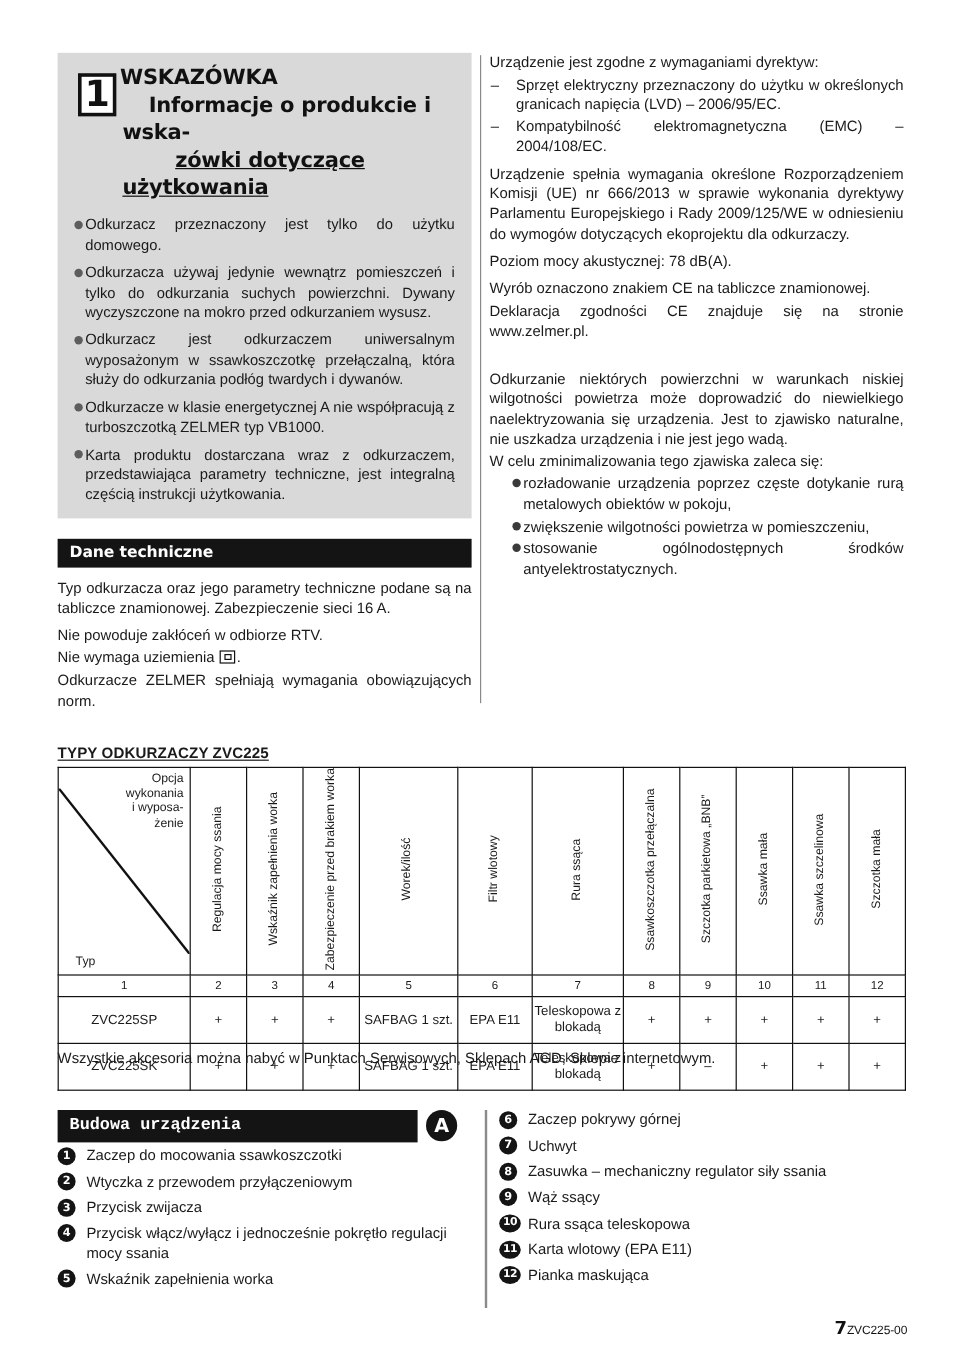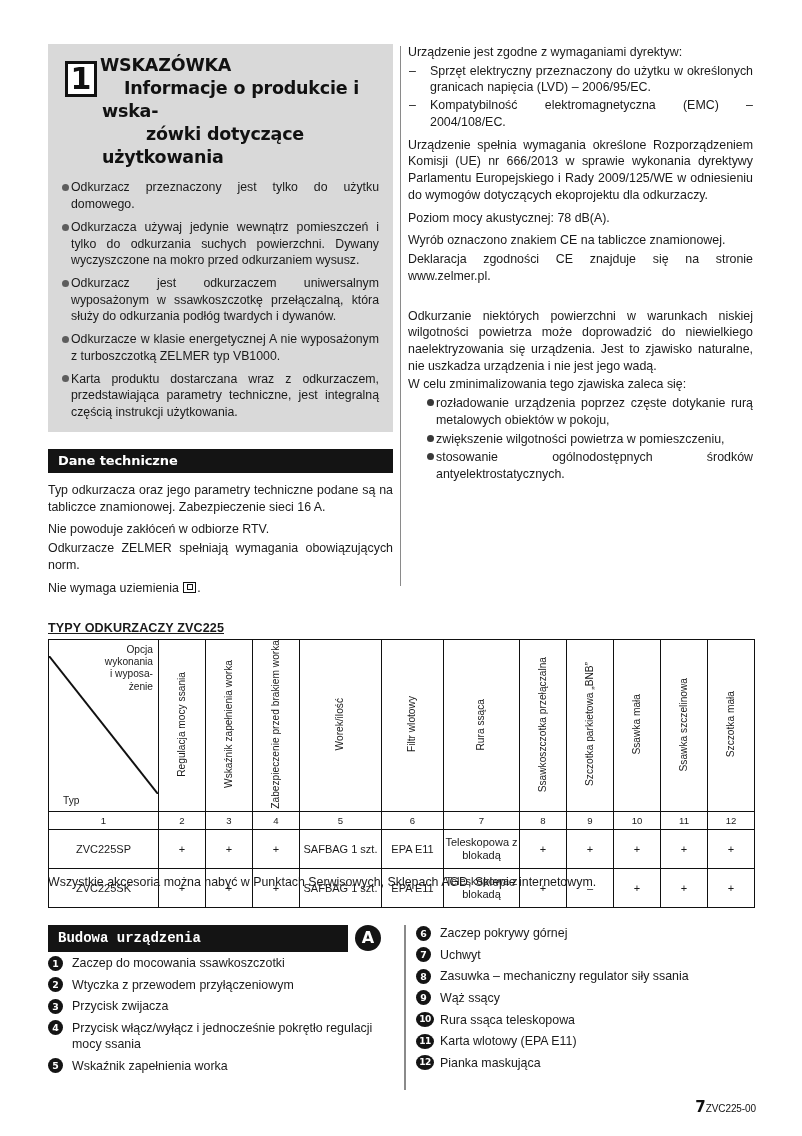--- a/index.html
+++ b/index.html
@@ -80,21 +80,21 @@
   .tip-title {
     font-family: "DejaVu Sans", sans-serif;
     font-weight: bold;
     font-size: 17.5px;
     line-height: 1.32;
     color: #111;
     letter-spacing: -0.2px;
   }
   .tip-title .l1 { display:block; margin-left: -2px; }
   .tip-title .l2 { display:block; text-indent: 22px; }
-  .tip-title .l3 { display:block; text-indent: 44px; }
+  .tip-title .l3 { display:block; text-indent: 44px; text-decoration: underline; }
 
   .tip-list { }
   .tip-item {
     position: relative;
     font-size: 12.3px;
     line-height: 1.33;
     text-align: justify;
     margin-bottom: 7px;
     padding-left: 9px;
   }
@@ -345,33 +345,33 @@
         <div class="tip-title">
           <span class="l1">WSKAZÓWKA</span>
           <span class="l2">Informacje o produkcie i wska-</span>
           <span class="l3">zówki dotyczące użytkowania</span>
         </div>
       </div>
       <div class="tip-list">
         <div class="tip-item"><span class="dot"></span><span>Odkurzacz przeznaczony jest tylko do użytku domowego.</span></div>
         <div class="tip-item"><span class="dot"></span><span>Odkurzacza używaj jedynie wewnątrz pomieszczeń i tylko do odkurzania suchych powierzchni. Dywany wyczyszczone na mokro przed odkurzaniem wysusz.</span></div>
         <div class="tip-item"><span class="dot"></span><span>Odkurzacz jest odkurzaczem uniwersalnym wyposażonym w ssawkoszczotkę przełączalną, która służy do odkurzania podłóg twardych i dywanów.</span></div>
-        <div class="tip-item"><span class="dot"></span><span>Odkurzacze w klasie energetycznej A nie wyposażonym z turboszczotką ZELMER typ VB1000.</span></div>
+        <div class="tip-item"><span class="dot"></span><span>Odkurzacze w klasie energetycznej A nie współpracują z turboszczotką ZELMER typ VB1000.</span></div>
         <div class="tip-item"><span class="dot"></span><span>Karta produktu dostarczana wraz z odkurzaczem, przedstawiająca parametry techniczne, jest integralną częścią instrukcji użytkowania.</span></div>
       </div>
     </div>
 
     <div style="height:17px"></div>
 
     <div class="barhead">Dane techniczne</div>
     <div style="height:9px"></div>
     <p class="para">Typ odkurzacza oraz jego parametry techniczne podane są na tabliczce znamionowej. Zabezpieczenie sieci 16 A.</p>
     <p class="para tight">Nie powoduje zakłóceń w odbiorze RTV.</p>
+    <p class="para tight"><span>Nie wymaga uziemienia</span> <span class="sq-symbol"></span><span>.</span></p>
     <p class="para">Odkurzacze ZELMER spełniają wymagania obowiązujących norm.</p>
-    <p class="para tight"><span>Nie wymaga uziemienia</span> <span class="sq-symbol"></span><span>.</span></p>
 
   </div>
 
   <div class="col-right">
 
     <p class="para tight">Urządzenie jest zgodne z wymaganiami dyrektyw:</p>
 
     <div class="dash-item">
       <span class="dash">–</span>
       <span>Sprzęt elektryczny przeznaczony do użytku w określonych granicach napięcia (LVD) – 2006/95/EC.</span>

